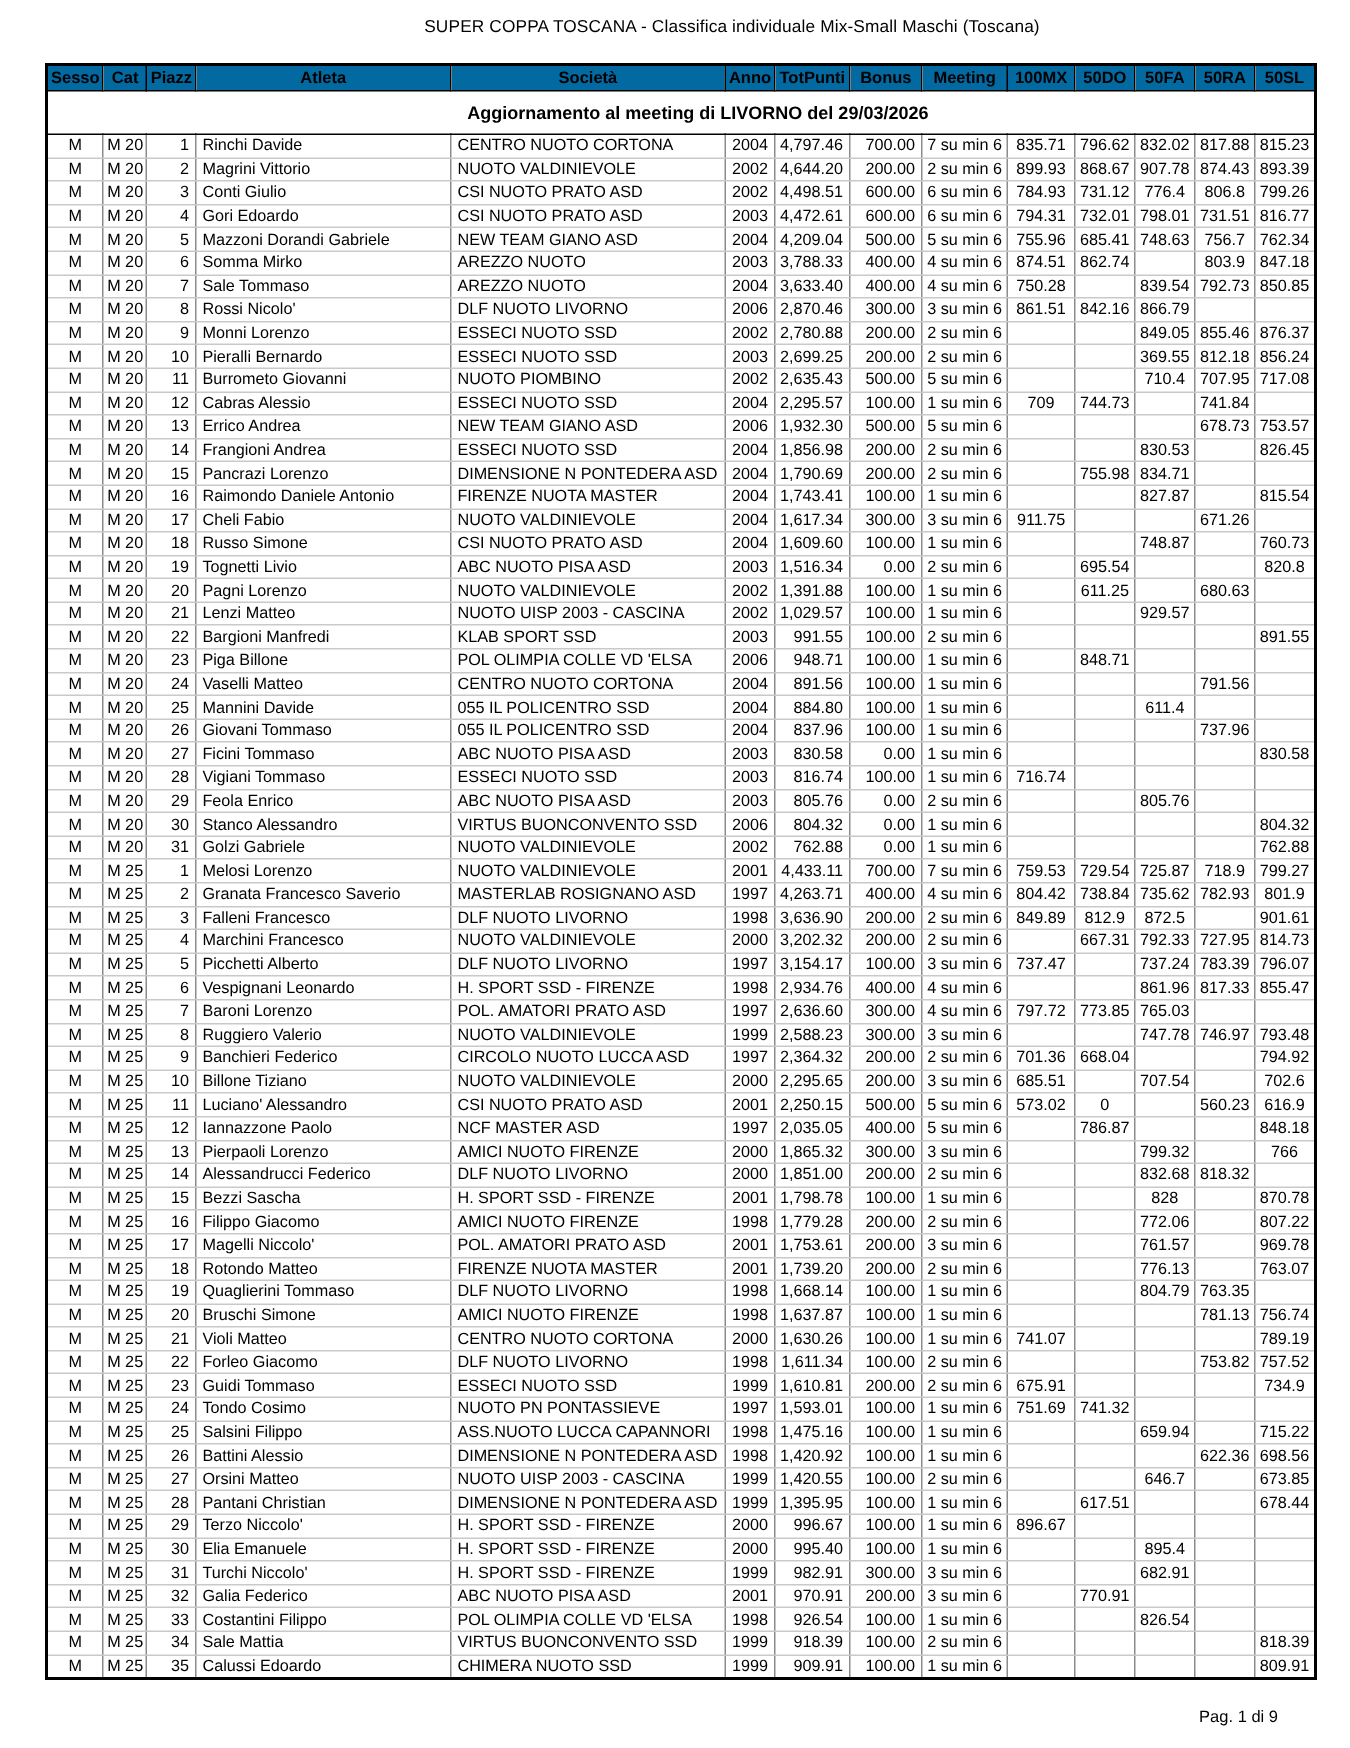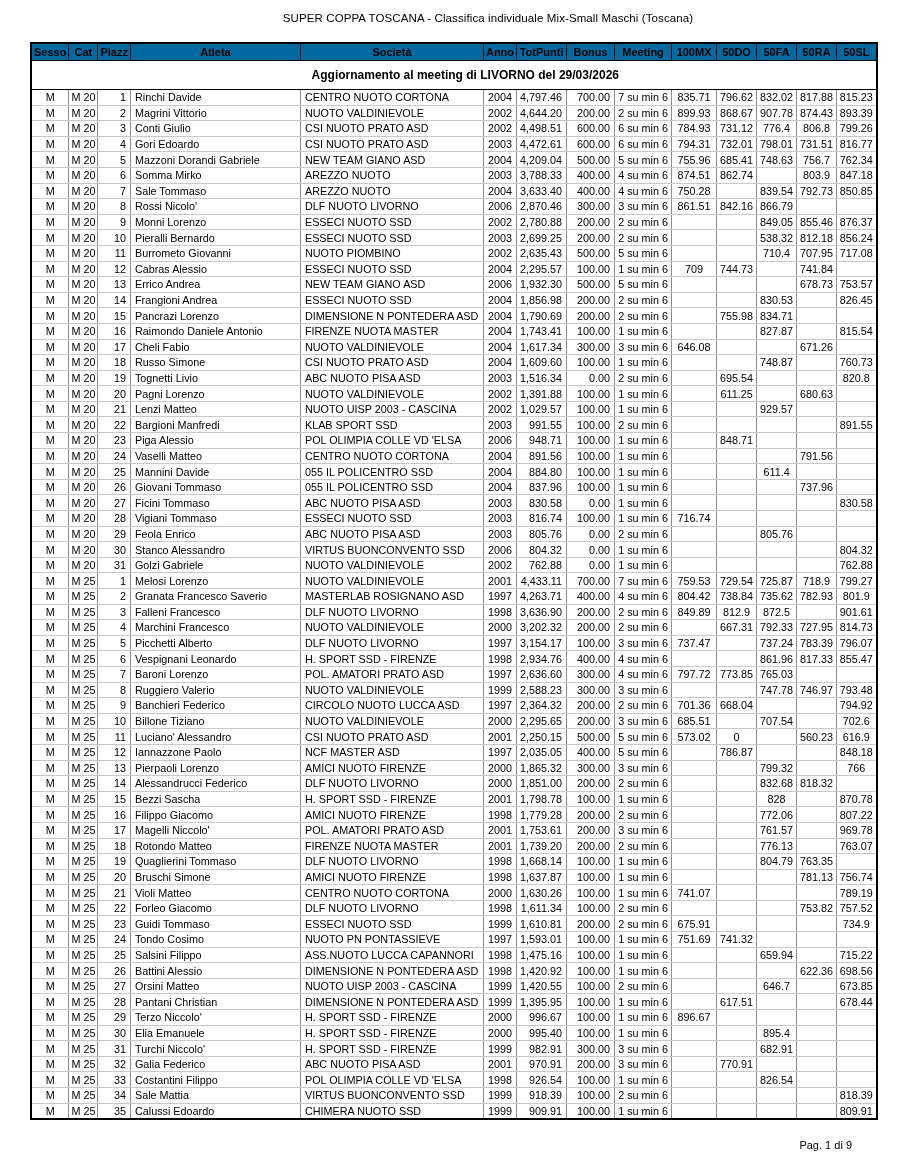--- a/index.html
+++ b/index.html
@@ -276,21 +276,21 @@
           <td class="al-c">M 20</td>
           <td class="al-r">10</td>
           <td class="al-l">Pieralli Bernardo</td>
           <td class="al-l">ESSECI NUOTO SSD</td>
           <td class="al-c">2003</td>
           <td class="al-r">2,699.25</td>
           <td class="al-r">200.00</td>
           <td class="al-c">2 su min 6</td>
           <td class="al-c"></td>
           <td class="al-c"></td>
-          <td class="al-c">538.32</td>
+          <td class="al-c">369.55</td>
           <td class="al-c">812.18</td>
           <td class="al-c">856.24</td>
         </tr>
         <tr>
           <td class="al-c">M</td>
           <td class="al-c">M 20</td>
           <td class="al-r">11</td>
           <td class="al-l">Burrometo Giovanni</td>
           <td class="al-l">NUOTO PIOMBINO</td>
           <td class="al-c">2002</td>
@@ -386,21 +386,21 @@
         <tr>
           <td class="al-c">M</td>
           <td class="al-c">M 20</td>
           <td class="al-r">17</td>
           <td class="al-l">Cheli Fabio</td>
           <td class="al-l">NUOTO VALDINIEVOLE</td>
           <td class="al-c">2004</td>
           <td class="al-r">1,617.34</td>
           <td class="al-r">300.00</td>
           <td class="al-c">3 su min 6</td>
-          <td class="al-c">646.08</td>
+          <td class="al-c">911.75</td>
           <td class="al-c"></td>
           <td class="al-c"></td>
           <td class="al-c">671.26</td>
           <td class="al-c"></td>
         </tr>
         <tr>
           <td class="al-c">M</td>
           <td class="al-c">M 20</td>
           <td class="al-r">18</td>
           <td class="al-l">Russo Simone</td>
@@ -476,21 +476,21 @@
           <td class="al-c"></td>
           <td class="al-c"></td>
           <td class="al-c"></td>
           <td class="al-c"></td>
           <td class="al-c">891.55</td>
         </tr>
         <tr>
           <td class="al-c">M</td>
           <td class="al-c">M 20</td>
           <td class="al-r">23</td>
-          <td class="al-l">Piga Alessio</td>
+          <td class="al-l">Piga Billone</td>
           <td class="al-l">POL OLIMPIA COLLE VD 'ELSA</td>
           <td class="al-c">2006</td>
           <td class="al-r">948.71</td>
           <td class="al-r">100.00</td>
           <td class="al-c">1 su min 6</td>
           <td class="al-c"></td>
           <td class="al-c">848.71</td>
           <td class="al-c"></td>
           <td class="al-c"></td>
           <td class="al-c"></td>

